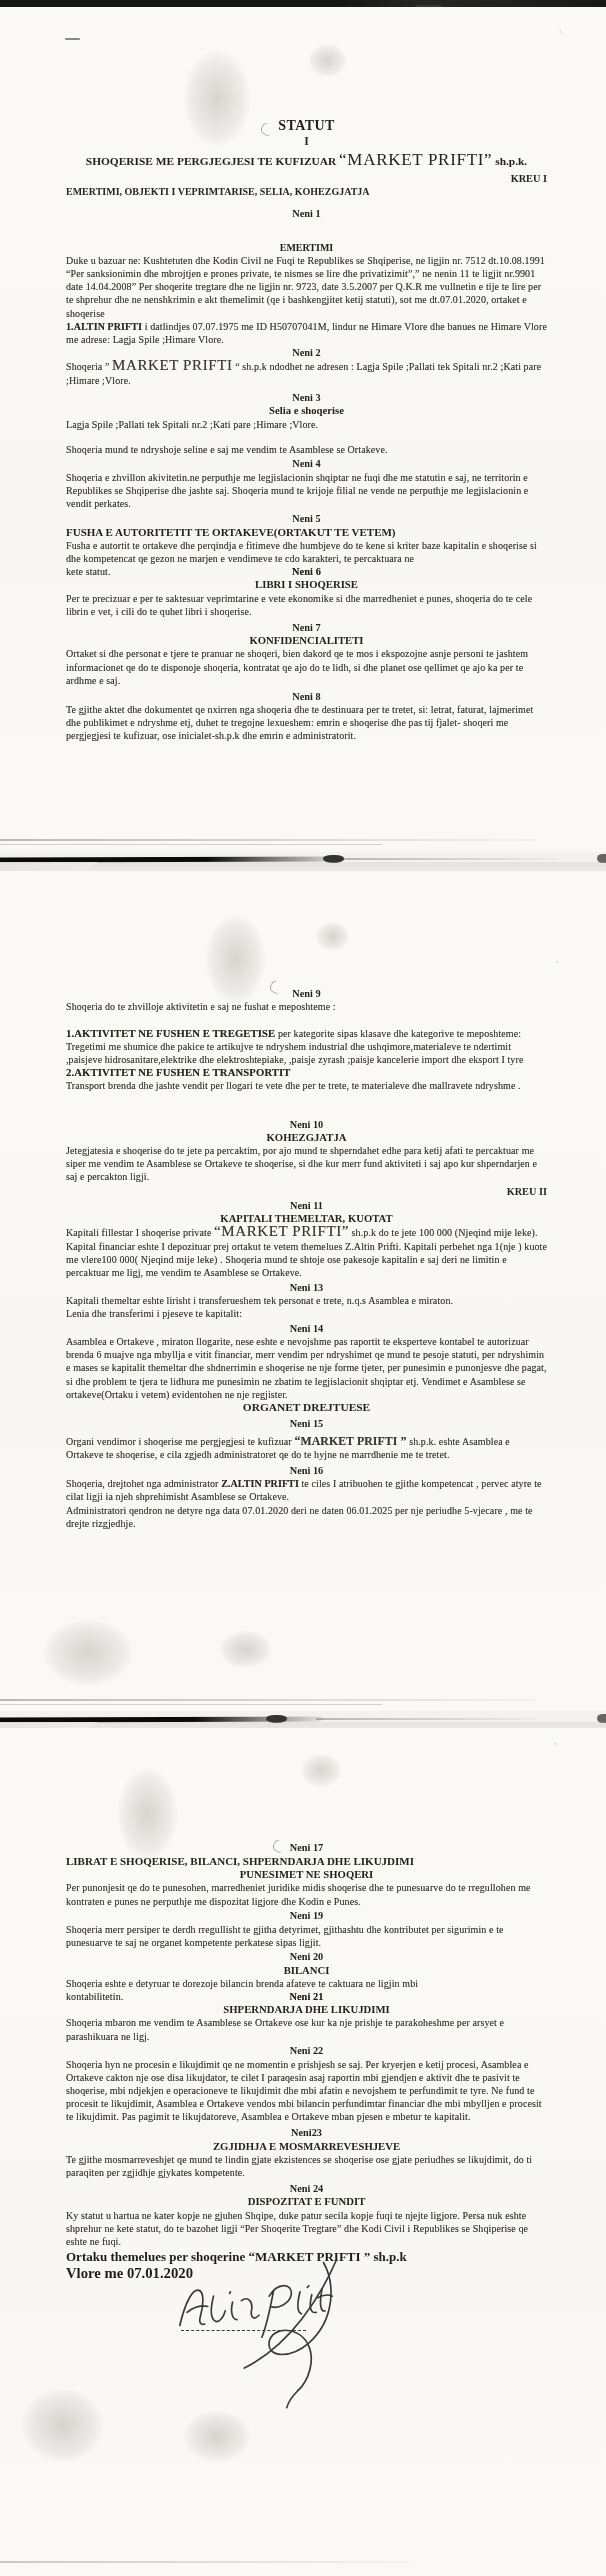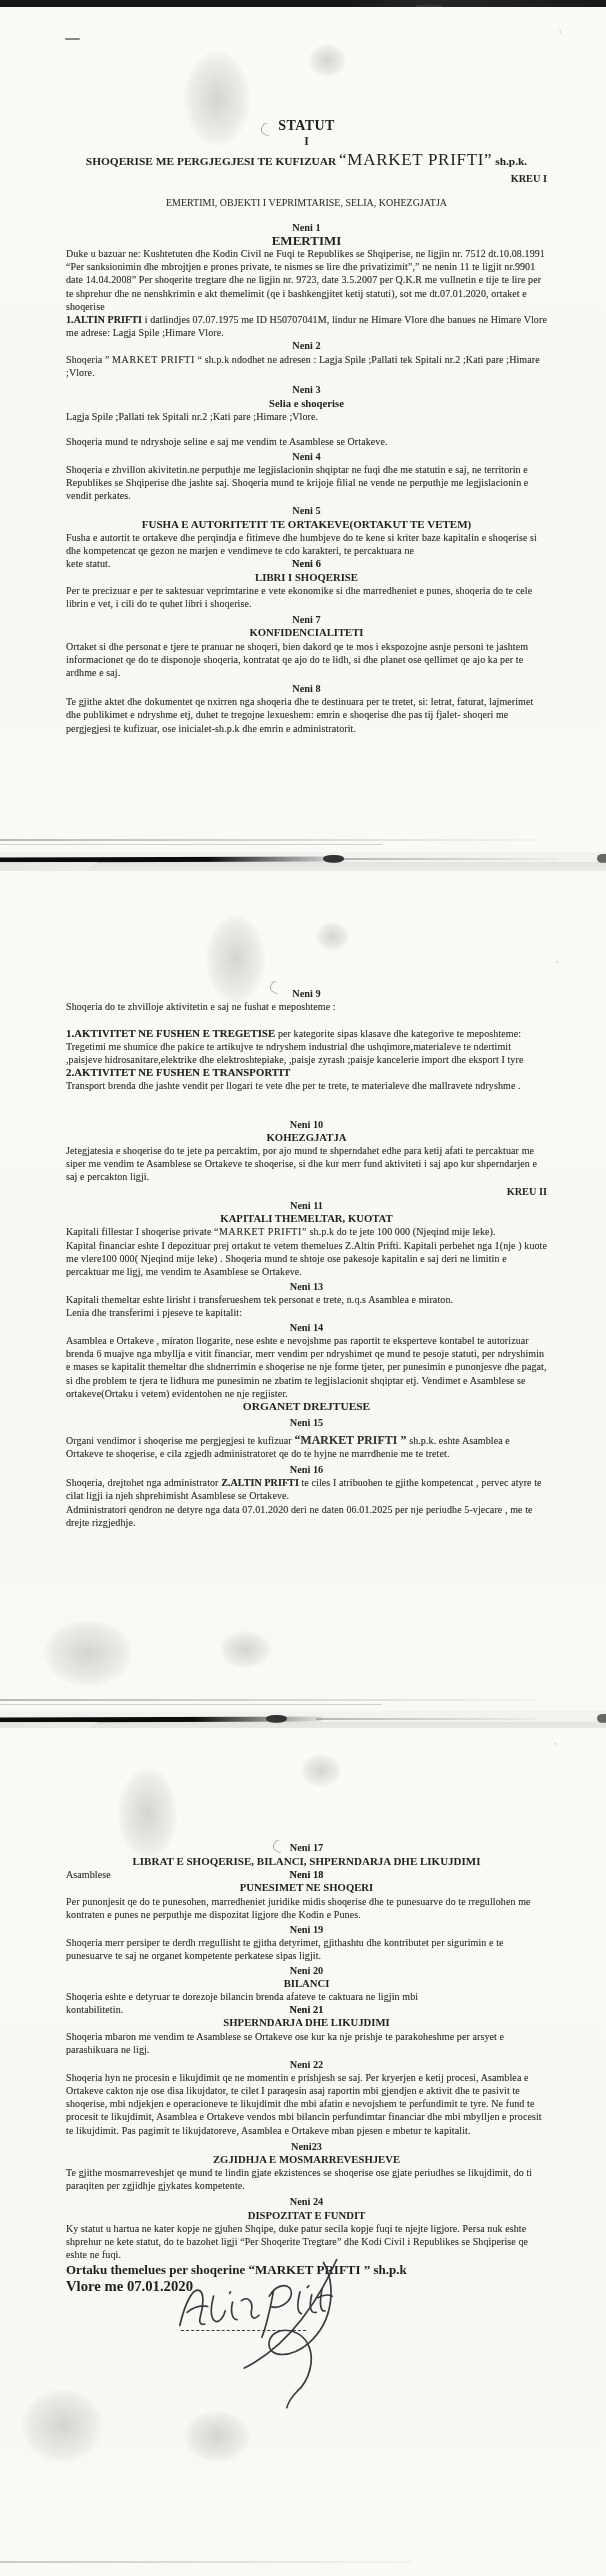--- a/index.html
+++ b/index.html
@@ -46,28 +46,28 @@
     background:radial-gradient(ellipse at center,rgba(120,116,106,.28) 0%,rgba(140,136,126,.12) 55%,rgba(150,146,136,0) 75%);}
   .mark-dash{position:absolute;height:2.2px;background:#6d6b64;border-radius:1.5px;opacity:.8;}
   .squiggle{position:absolute;width:9.5px;height:11px;border-left:1.5px solid #8e8c84;
     border-bottom:1.5px solid #9b998f;border-radius:60% 20% 40% 70%;transform:rotate(28deg);opacity:.8;}
   .tick-mark{position:absolute;color:#8a887e;font-size:8px;transform:rotate(-35deg);opacity:.85;}
   
   .statut{font-size:14px;font-weight:bold;line-height:16px;text-align:center;color:#24221c;letter-spacing:0.4px;margin:0;}
   .numeral{font-size:11.8px;font-weight:bold;line-height:15.4px;text-align:center;color:#2a2822;margin:0;}
   .title-line{font-size:11.4px;font-weight:bold;line-height:20px;text-align:center;color:#24221c;margin:0;}
   .company-lg{font-size:17px;font-weight:400;letter-spacing:0.7px;}
-  .company{font-size:10px;font-weight:400;letter-spacing:0.6px;}
+  .company{font-size:15px;font-weight:400;letter-spacing:0.6px;}
   .company-md{font-size:11.8px;font-weight:bold;}
   .kreu{font-size:10.3px;font-weight:bold;line-height:15.4px;text-align:right;color:#27251f;margin:0;}
-  .kreu-sub{font-size:10px;font-weight:normal;line-height:12.5px;text-align:center;color:#27251f;margin:11px;}
+  .kreu-sub{font-size:10px;font-weight:bold;line-height:12.5px;color:#27251f;margin:0;}
   .neni{font-size:10.3px;font-weight:bold;line-height:13.2px;text-align:center;color:#242219;margin:0;}
   .section-title{font-size:10.7px;font-weight:bold;line-height:13.2px;text-align:center;color:#242219;margin:0;}
-  .section-title-lg{font-size:13px;}
-  .left-title{font-size:11px;font-weight:bold;line-height:14px;text-align:center;color:#242219;margin:0;}
+  .section-title-lg{font-size:10px;margin-top:20px;}
+  .left-title{font-size:11px;font-weight:bold;line-height:14px;text-align:left;color:#242219;margin:0;}
   .body{font-size:10px;line-height:13.2px;margin:0;color:#3b3933;letter-spacing:0.1px;
     text-shadow:0 0 0.3px rgba(64,62,55,.55);}
   .b{font-weight:bold;color:#2b2923;}
   .rowline{position:relative;}
   .cheading{position:absolute;left:0;right:0;text-align:center;font-weight:bold;color:#242219;font-size:10.3px;}
   
   .g2{margin-top:1.5px}.g4{margin-top:2.9px}.g6{margin-top:4.4px}
   .g12{margin-top:8.8px}.g14{margin-top:0}.g16{margin-top:11.8px}.g18{margin-top:13.2px}.g34{margin-top:25px}.g48{margin-top:35px}
   
   .ortaku-line{font-size:13px;font-weight:bold;line-height:17px;color:#1f1d18;margin:0;}
@@ -204,21 +204,20 @@
 
   <section class="page page3">
     <div class="smudge" style="left:118px;top:40px;width:59px;height:92px;"></div>
     <div class="smudge" style="left:301px;top:26px;width:40px;height:33px;"></div>
     <div class="tick-mark" style="left:555px;top:13.2px;">‛</div>
     <div class="squiggle" style="left:273px;top:112px;"></div>
 
     <div class="content" style="padding-top:113px;">
       <p class="neni">Neni 17</p>
       <div class="left-title">LIBRAT E SHOQERISE, BILANCI, SHPERNDARJA DHE LIKUJDIMI</div>
-      <p class="body rowline"><span>Asamblese</span><span class="cheading">Neni 18</span></p>
 
       <div class="section-title">PUNESIMET NE SHOQERI</div>
       <p class="body">Per punonjesit qe do te punesohen, marredheniet juridike midis shoqerise dhe te punesuarve do te rregullohen me kontraten e punes ne perputhje me dispozitat ligjore dhe Kodin e Punes.</p>
 
       <p class="neni g2">Neni 19</p>
       <p class="body">Shoqeria merr persiper te derdh rregullisht te gjitha detyrimet, gjithashtu dhe kontributet per sigurimin e te punesuarve te saj ne organet kompetente perkatese sipas ligjit.</p>
 
       <p class="neni g2">Neni 20</p>
       <div class="section-title">BILANCI</div>
       <p class="body">Shoqeria eshte e detyruar te dorezoje bilancin brenda afateve te caktuara ne ligjin mbi</p>

